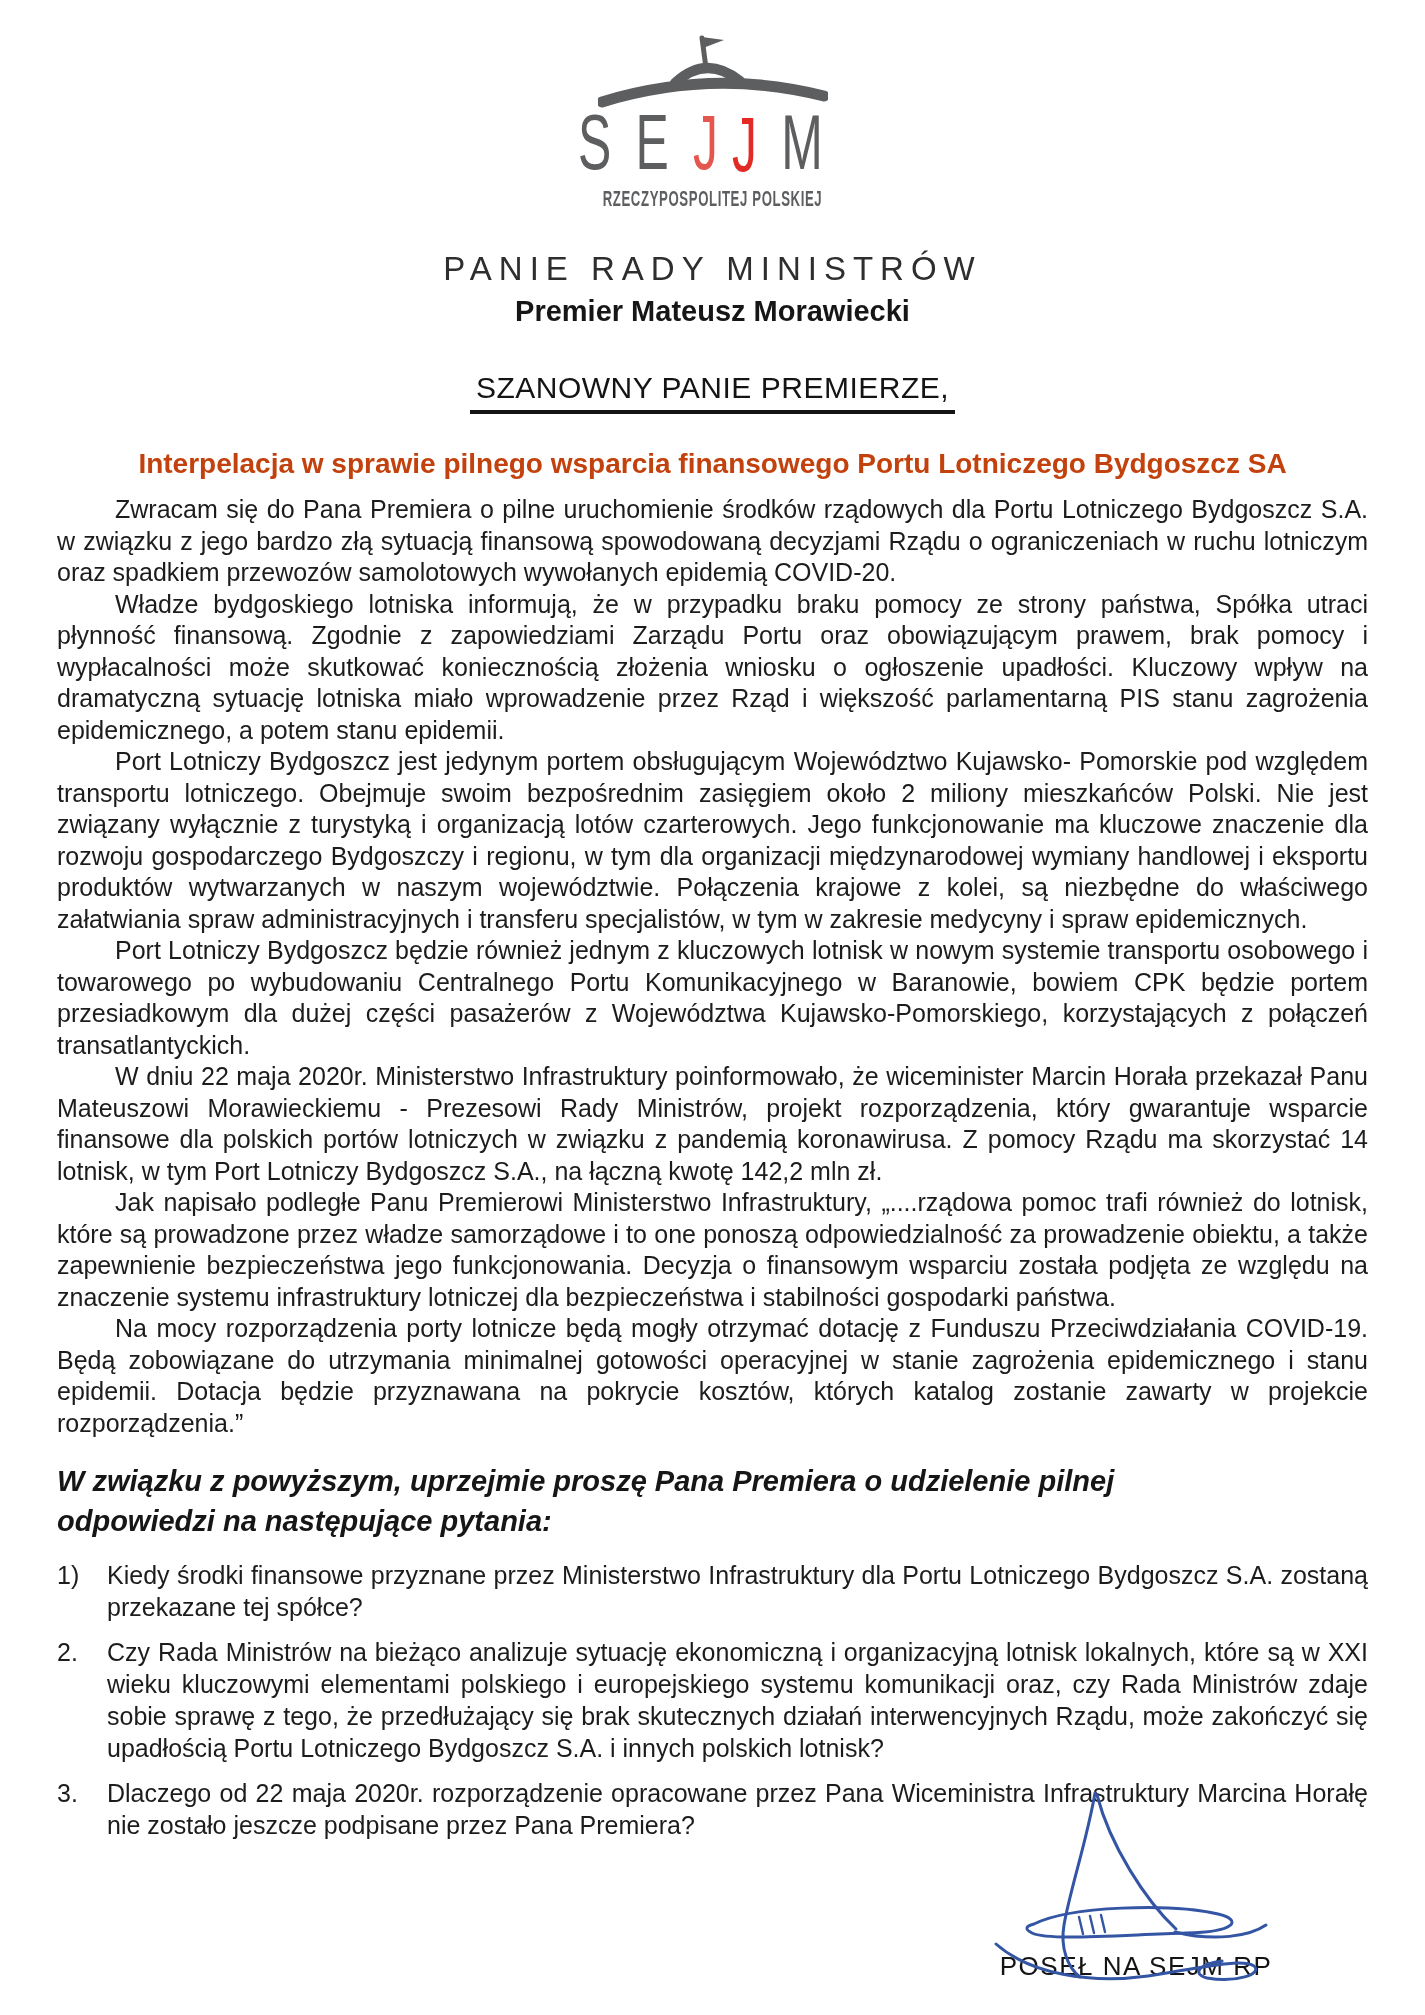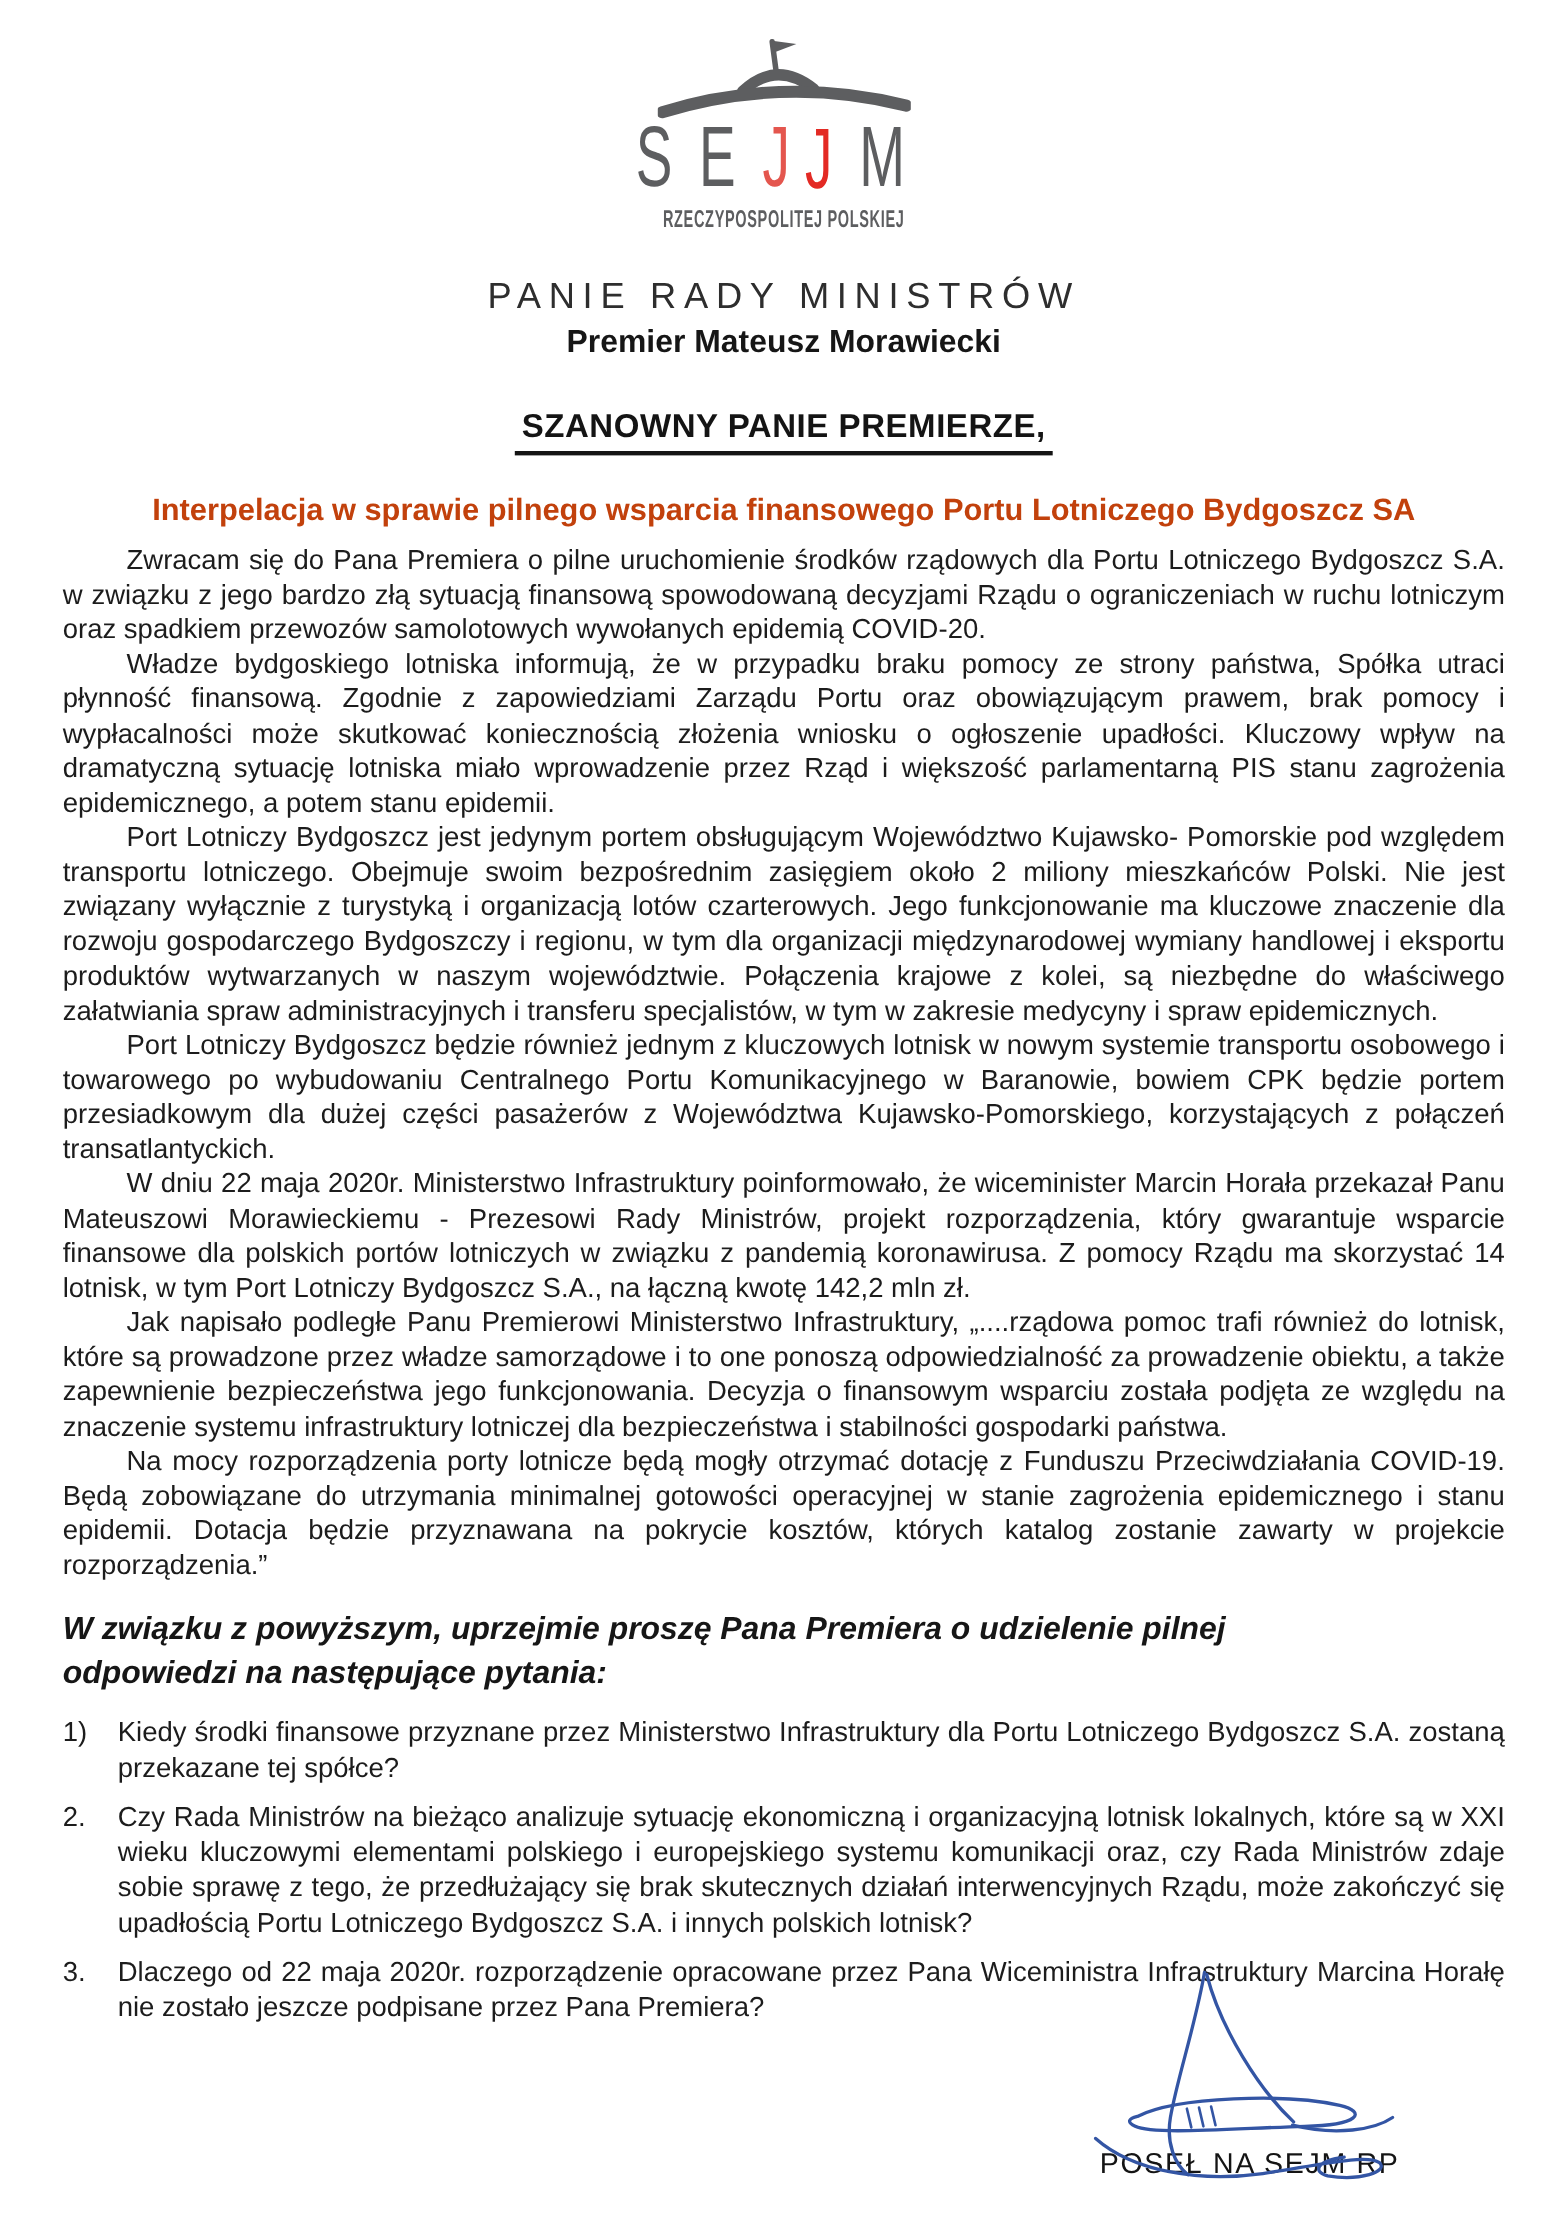--- a/index.html
+++ b/index.html
@@ -36,21 +36,21 @@
   .addr-title{
     font-size:33px;font-weight:400;letter-spacing:7px;color:#2e2e2e;
     line-height:38px;white-space:nowrap;
   }
   .addr-name{margin-top:5px;font-size:29px;font-weight:bold;color:#161616;line-height:36px;}
 
   
   .salutation-wrap{margin-top:42px;text-align:center;}
   .salutation{
     display:inline-block;
-    font-size:30px;font-weight:bold;color:#141414;letter-spacing:0.5px;
+    font-size:30px;font-weight:normal;color:#141414;letter-spacing:0.5px;
     padding:0 6px 5px 6px;border-bottom:4px solid #141414;
   }
   .subject{margin-top:30px;text-align:center;font-size:28px;font-weight:bold;color:#c2410c;line-height:40px;}
 
   
   .bodytext{margin:10px 57px 0 57px;font-size:25px;line-height:31.5px;text-align:justify;color:#1c1c1c;}
   .bodytext p{margin:0;text-indent:58px;}
 
   .request{margin:22px 57px 0 57px;font-size:29px;font-weight:bold;font-style:italic;line-height:40px;color:#161616;}
 

